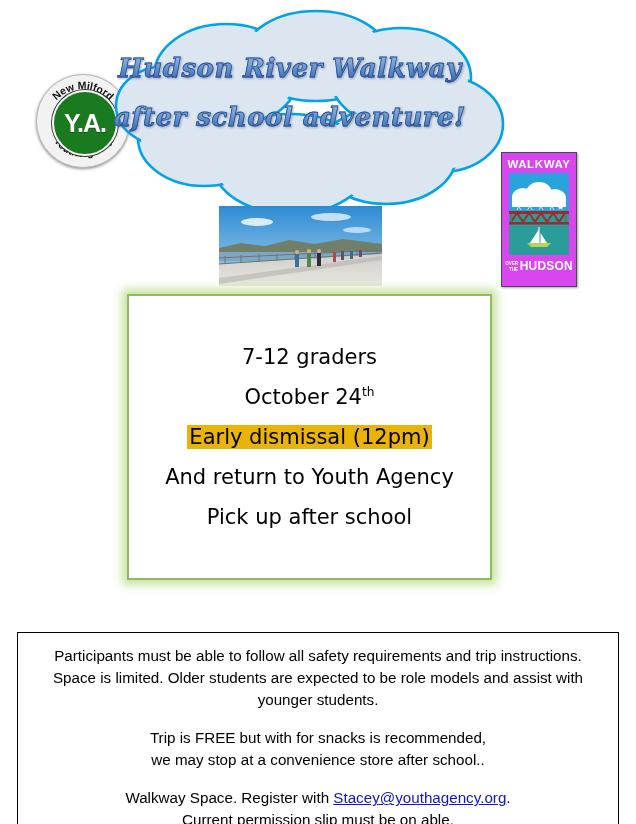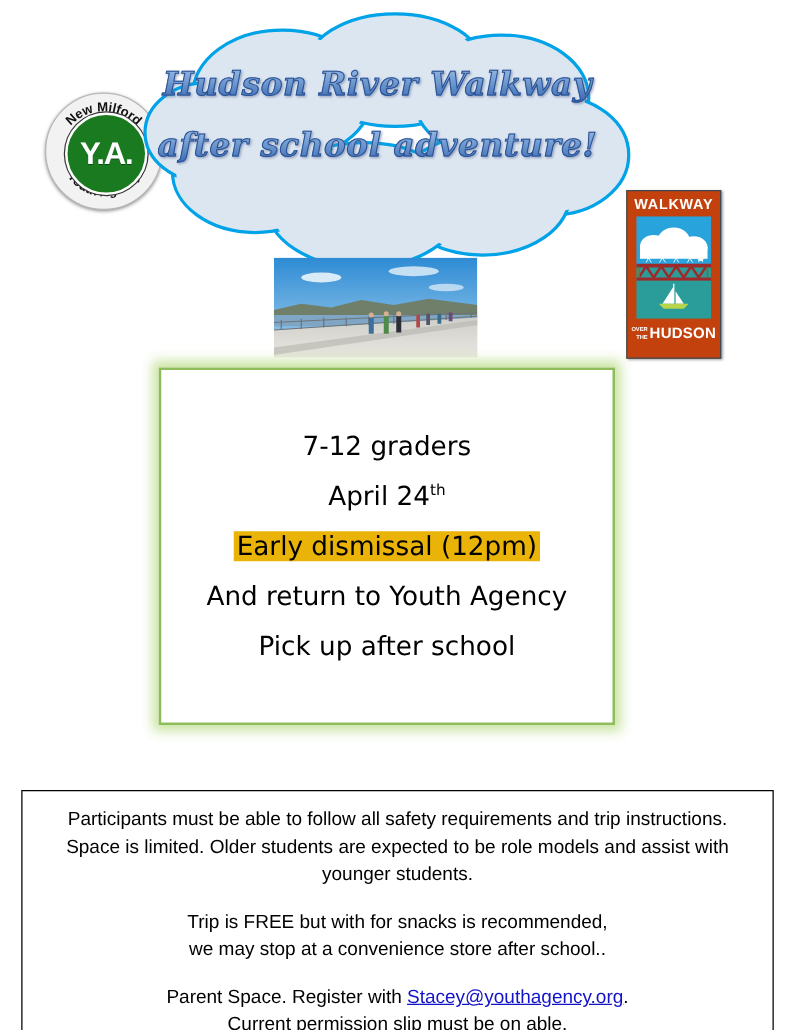--- a/index.html
+++ b/index.html
@@ -64,21 +64,21 @@
     position: absolute;
     left: 96px;
     top: 6px;
     width: 420px;
     height: 230px;
   }
   .cloud-wrap svg { display: block; width: 100%; height: 100%; }
 
   .cloud-title {
     position: absolute;
-    left: 92px;
+    left: 80px;
     top: 44px;
     width: 420px;
     text-align: center;
     pointer-events: none;
   }
   .wordart {
     display: block;
     font-family: "DejaVu Serif", serif;
     font-weight: bold;
     font-style: italic;
@@ -104,21 +104,21 @@
   }
   .photo svg { display: block; width: 100%; height: 100%; }
 
   
   .woth-logo {
     position: absolute;
     left: 501px;
     top: 152px;
     width: 74px;
     height: 133px;
-    background: #c2410c;
+    background: #d946ef;
     border: 1px solid #3f4a52;
     box-shadow: 1px 1px 2px rgba(0,0,0,.35);
     display: flex;
     flex-direction: column;
     align-items: center;
   }
   .woth-logo .wl-top {
     color: #ffffff;
     font-family: "Liberation Sans", sans-serif;
     font-weight: bold;
@@ -388,31 +388,31 @@
       <div class="wl-over">
         <div>OVER</div>
         <div>THE</div>
       </div>
       <div class="wl-hudson">HUDSON</div>
     </div>
   </div>
 
   <div class="green-box">
     <div class="line">7-12 graders</div>
-    <div class="line"><span>April 24</span><sup>th</sup></div>
+    <div class="line"><span>October 24</span><sup>th</sup></div>
     <div class="line hl">Early dismissal (12pm)</div>
     <div class="line">And return to Youth Agency</div>
     <div class="line">Pick up after school</div>
   </div>
 
   <div class="detail-box">
     <p class="para">Participants must be able to follow all safety requirements and trip instructions. Space is limited.  Older students are expected to be role models and assist with younger students.</p>
     <p class="para">
       <span>Trip is FREE but with for snacks is recommended,</span><br>
       <span>we may stop at a convenience store after school..</span>
     </p>
     <p class="para">
-      <span>Parent Space.  Register with </span><a class="mail" href="#">Stacey@youthagency.org</a><span>.</span><br>
+      <span>Walkway Space.  Register with </span><a class="mail" href="#">Stacey@youthagency.org</a><span>.</span><br>
       <span>Current permission slip must be on able.</span>
     </p>
   </div>
 
 </div>
 
 </body></html>

